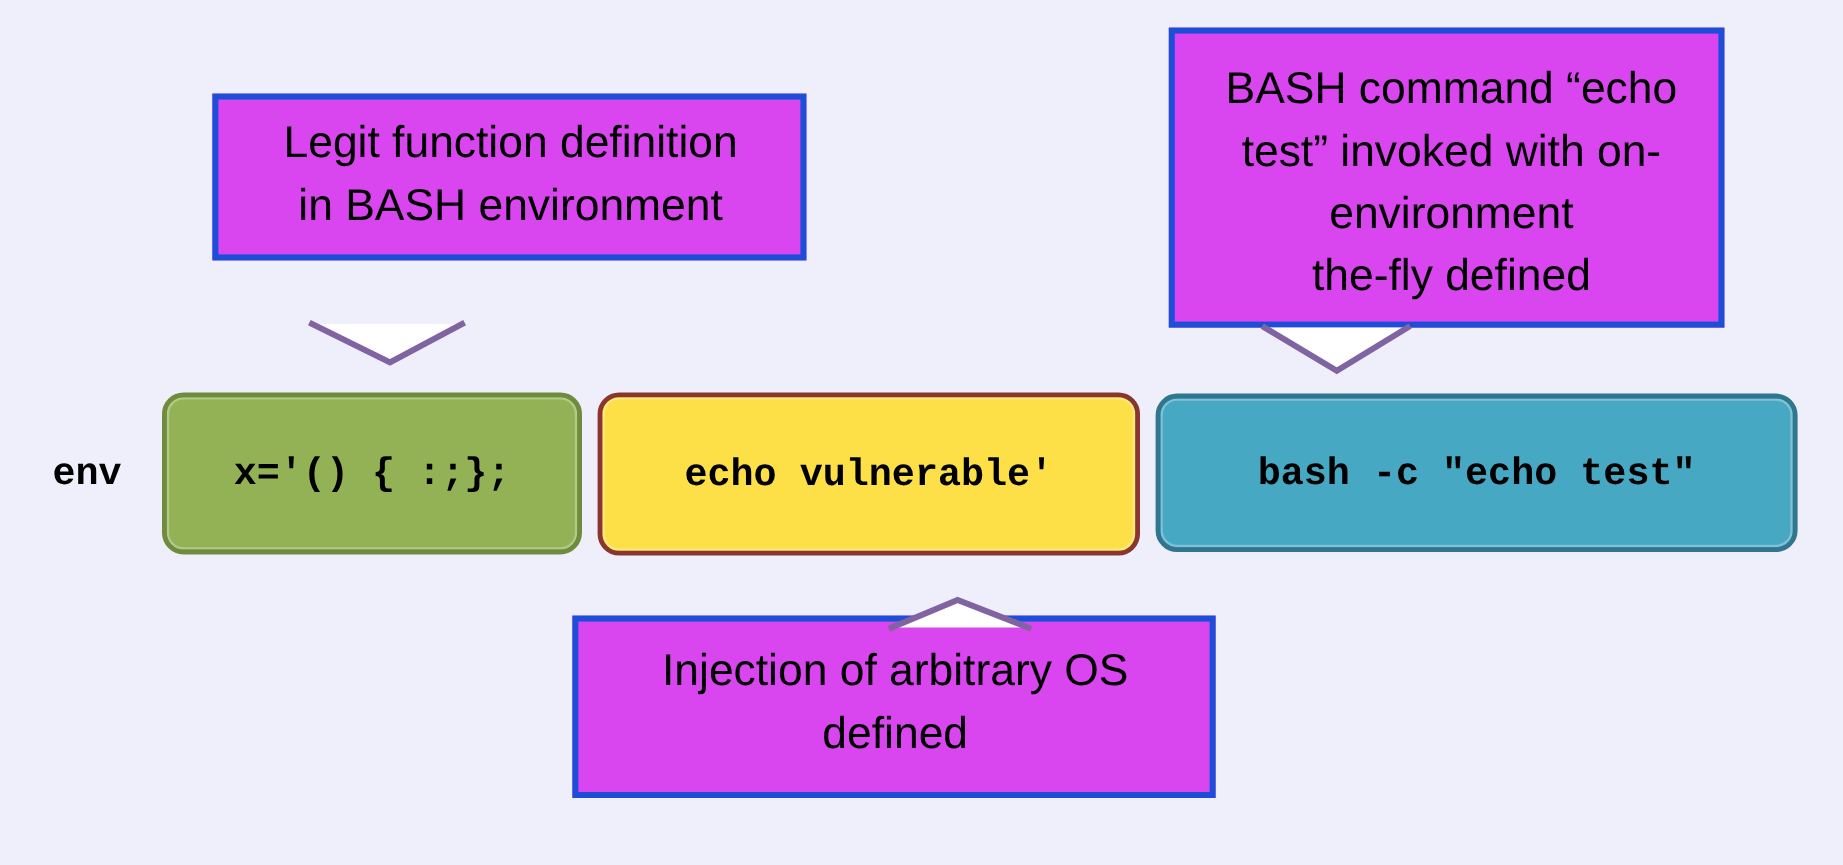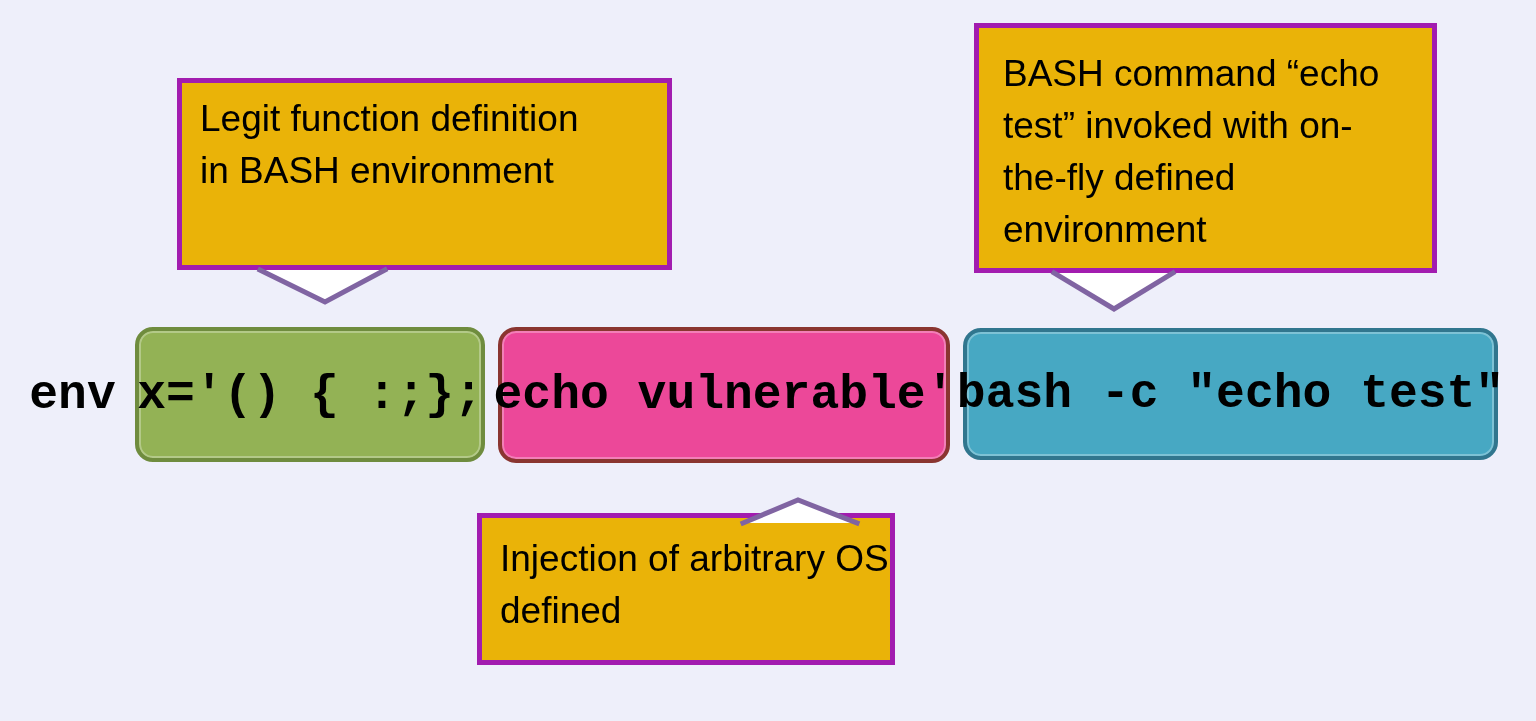--- a/index.html
+++ b/index.html
@@ -13,98 +13,99 @@
     background: #EEEFFA;
     overflow: hidden;
     font-family: "Liberation Sans", sans-serif;
     color: #000;
   }
 
   
   .callout {
     position: absolute;
     box-sizing: border-box;
-    background: #eab308;
-    border: 5px solid #a21caf;
+    background: #d946ef;
+    border: 5px solid #1d4ed8;
     z-index: 1;
+    text-align: center;
   }
   .callout .line {
     font-size: 37px;
     line-height: 52px;
     white-space: nowrap;
   }
   .callout svg {
     position: absolute;
     overflow: visible;
     display: block;
   }
   #callout-legit {
     left: 177px; top: 78px;
-    width: 495px; height: 192px;
+    width: 495px; height: 139px;
     padding: 10px 16px 0 18px;
   }
   #callout-legit svg  { left: 73px;  top: 184px; }
   #callout-bash {
     left: 974px; top: 23px;
     width: 463px; height: 250px;
     padding: 20px 16px 0 24px;
   }
   #callout-bash svg   { left: 70px;  top: 242px; }
   #callout-inject {
     left: 477px; top: 513px;
-    width: 418px; height: 152px;
+    width: 536px; height: 152px;
     padding: 15px 16px 0 18px;
   }
   #callout-inject svg { left: 256px; top: -23px; }
 
   
   .cmd {
     position: absolute;
     box-sizing: border-box;
     display: flex;
     align-items: center;
     justify-content: center;
     font-family: "Liberation Mono", "DejaVu Sans Mono", monospace;
     font-weight: bold;
-    font-size: 48px;
+    font-size: 32px;
     white-space: nowrap;
     z-index: 1;
     text-align: right;
   }
   .cmd-box {
     border-radius: 18px;
     border: 4px solid;
     box-shadow: inset 0 0 0 2px rgba(255,255,255,0.30);
   }
   #cmd-env   { left: 15px;  top: 327px; width: 115px; height: 135px; }
   #seg-func  { left: 135px; top: 327px; width: 350px; height: 135px;
                background: #93B255; border-color: #6F8C3E; }
   #seg-inj   { left: 498px; top: 327px; width: 452px; height: 136px;
-               background: #ec4899; border-color: #8A3530; }
+               background: #fde047; border-color: #8A3530; }
   #seg-bash  { left: 963px; top: 328px; width: 535px; height: 132px;
                background: #47A8C3; border-color: #31768E; }
 </style>
 </head>
 <body>
 
 <div class="canvas">
 
   <div class="callout" id="callout-legit">
     <div class="line">Legit function definition</div>
     <div class="line">in BASH environment</div>
     <svg width="136" height="40" viewBox="0 0 136 40">
       <path d="M 5 3 L 70 35 L 130 3" fill="#FFFFFF" stroke="#8064A2" stroke-width="5" stroke-linecap="square" stroke-linejoin="miter"></path>
     </svg>
   </div>
 
   <div class="callout" id="callout-bash">
     <div class="line">BASH command “echo</div>
     <div class="line">test” invoked with on-</div>
+    <div class="line">environment</div>
     <div class="line">the-fly defined</div>
-    <div class="line">environment</div>
     <svg width="130" height="45" viewBox="0 0 130 45">
       <path d="M 5 3 L 65 39 L 124 3" fill="#FFFFFF" stroke="#8064A2" stroke-width="5" stroke-linecap="square" stroke-linejoin="miter"></path>
     </svg>
   </div>
 
   <div class="callout" id="callout-inject">
     <div class="line">Injection of arbitrary OS</div>
     <div class="line">defined</div>
     <svg width="124" height="30" viewBox="0 0 124 30">
       <path d="M 5 28 L 60 5 L 119 28" fill="#FFFFFF" stroke="#8064A2" stroke-width="5" stroke-linecap="square" stroke-linejoin="miter"></path>

